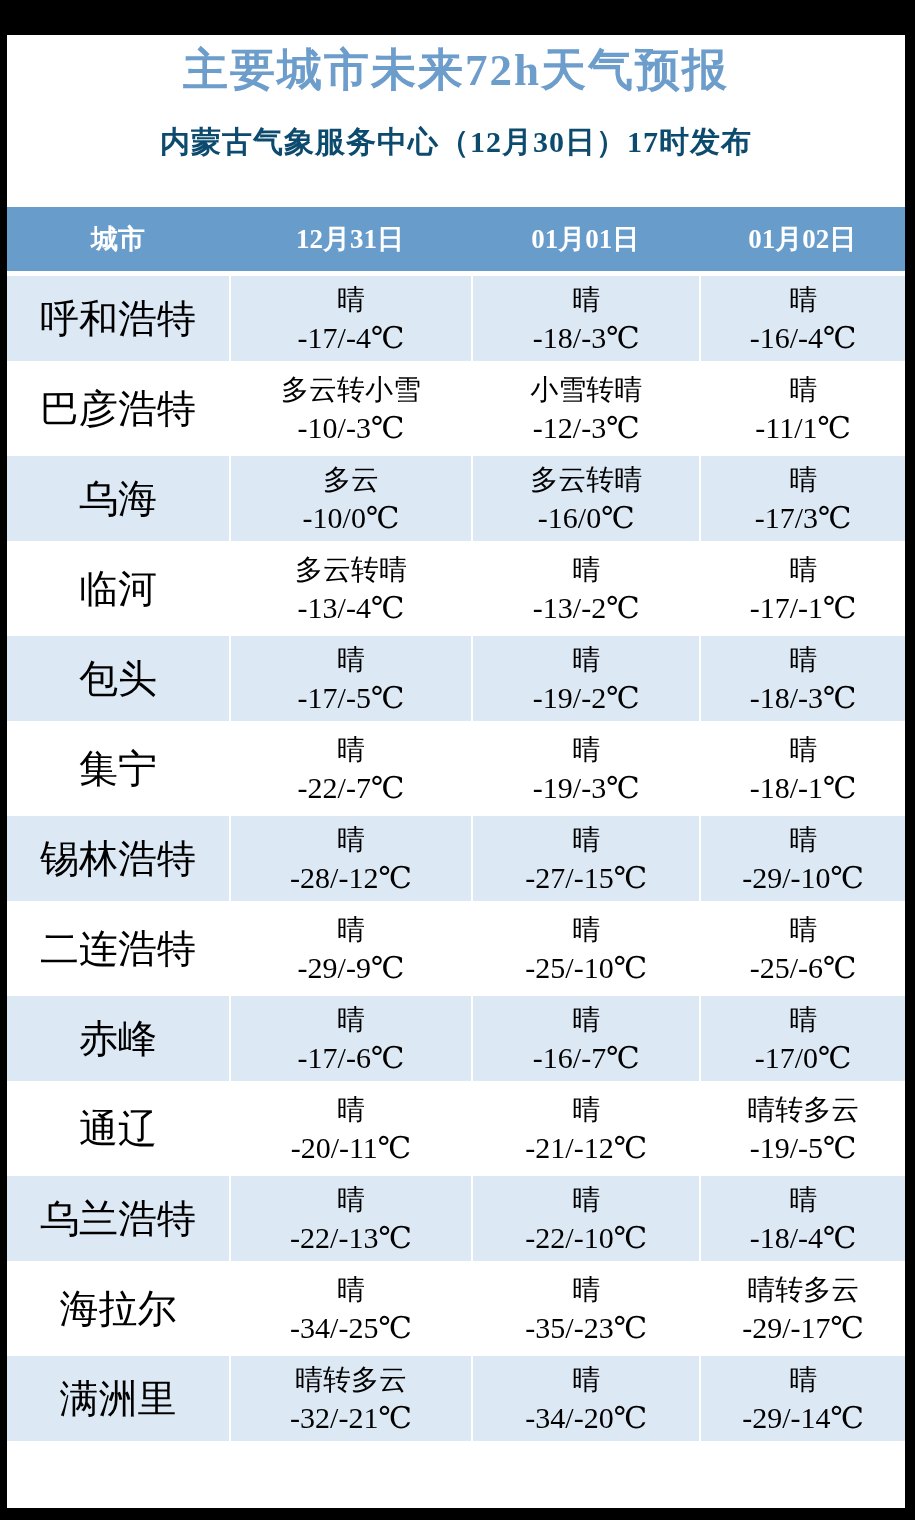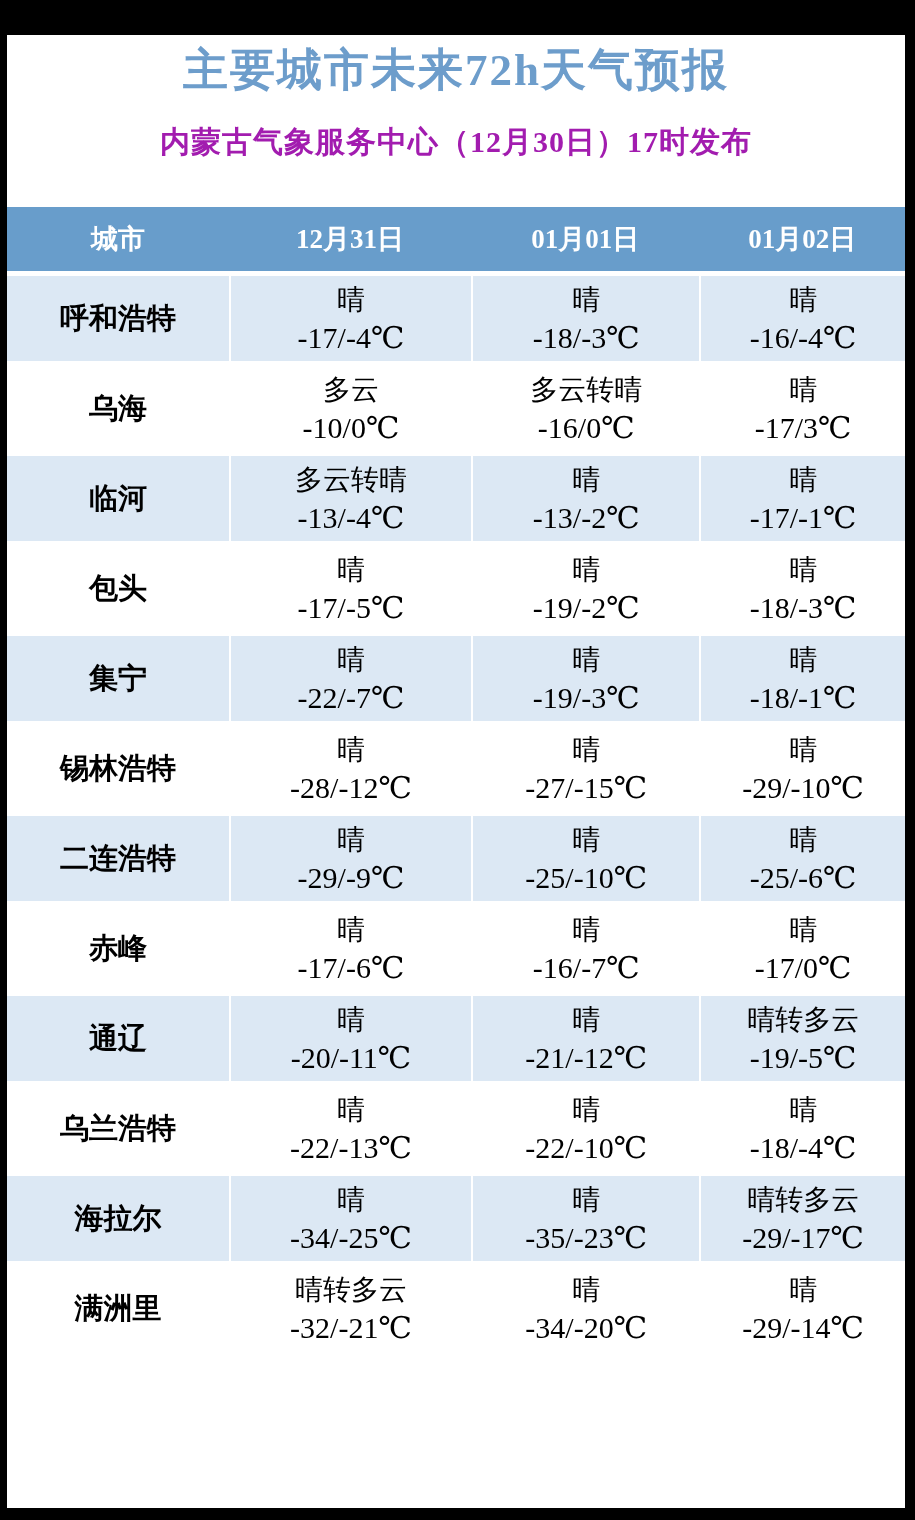--- a/index.html
+++ b/index.html
@@ -22,21 +22,21 @@
     text-align: center;
     color: #6D9DCB;
     font-size: 45px;
     line-height: 54px;
     font-weight: bold;
     letter-spacing: 2px;
   }
   .page-subtitle {
     margin: 28px 0 0 0;
     text-align: center;
-    color: #a21caf;
+    color: #0c4a6e;
     font-size: 30px;
     line-height: 34px;
     font-weight: bold;
     letter-spacing: 1px;
   }
   table.forecast {
     margin-top: 48px;
     width: 100%;
     border-collapse: separate;
     border-spacing: 0;
@@ -60,21 +60,21 @@
     height: 85px;
     border-top: 5px solid #ffffff;
     padding: 0;
     text-align: center;
     vertical-align: middle;
     color: #000000;
     background: #ffffff;
   }
   tbody td:not(:first-child) { border-left: 2px solid #ffffff; }
   tbody tr:nth-child(odd) td { background: #DCE8F4; }
-  .city-cell { font-size: 29px; font-weight: bold; }
+  .city-cell { font-size: 39px; font-weight: normal; }
   .wx   { font-size: 28px; line-height: 38px; }
   .temp { font-size: 30px; line-height: 38px; }
 </style>
 </head>
 <body>
 
 <div class="frame">
   <div class="content">
 
     <h1 class="page-title">主要城市未来72h天气预报</h1>
@@ -106,20 +106,35 @@
     <td>
       <div class="wx">晴</div>
       <div class="temp">-18/-3℃</div>
     </td>
     <td>
       <div class="wx">晴</div>
       <div class="temp">-16/-4℃</div>
     </td>
   </tr>
 
+  <tr>
+    <td class="city-cell">巴彦浩特</td>
+    <td>
+      <div class="wx">多云转小雪</div>
+      <div class="temp">-10/-3℃</div>
+    </td>
+    <td>
+      <div class="wx">小雪转晴</div>
+      <div class="temp">-12/-3℃</div>
+    </td>
+    <td>
+      <div class="wx">晴</div>
+      <div class="temp">-11/1℃</div>
+    </td>
+  </tr>
 
   <tr>
     <td class="city-cell">乌海</td>
     <td>
       <div class="wx">多云</div>
       <div class="temp">-10/0℃</div>
     </td>
     <td>
       <div class="wx">多云转晴</div>
       <div class="temp">-16/0℃</div>

